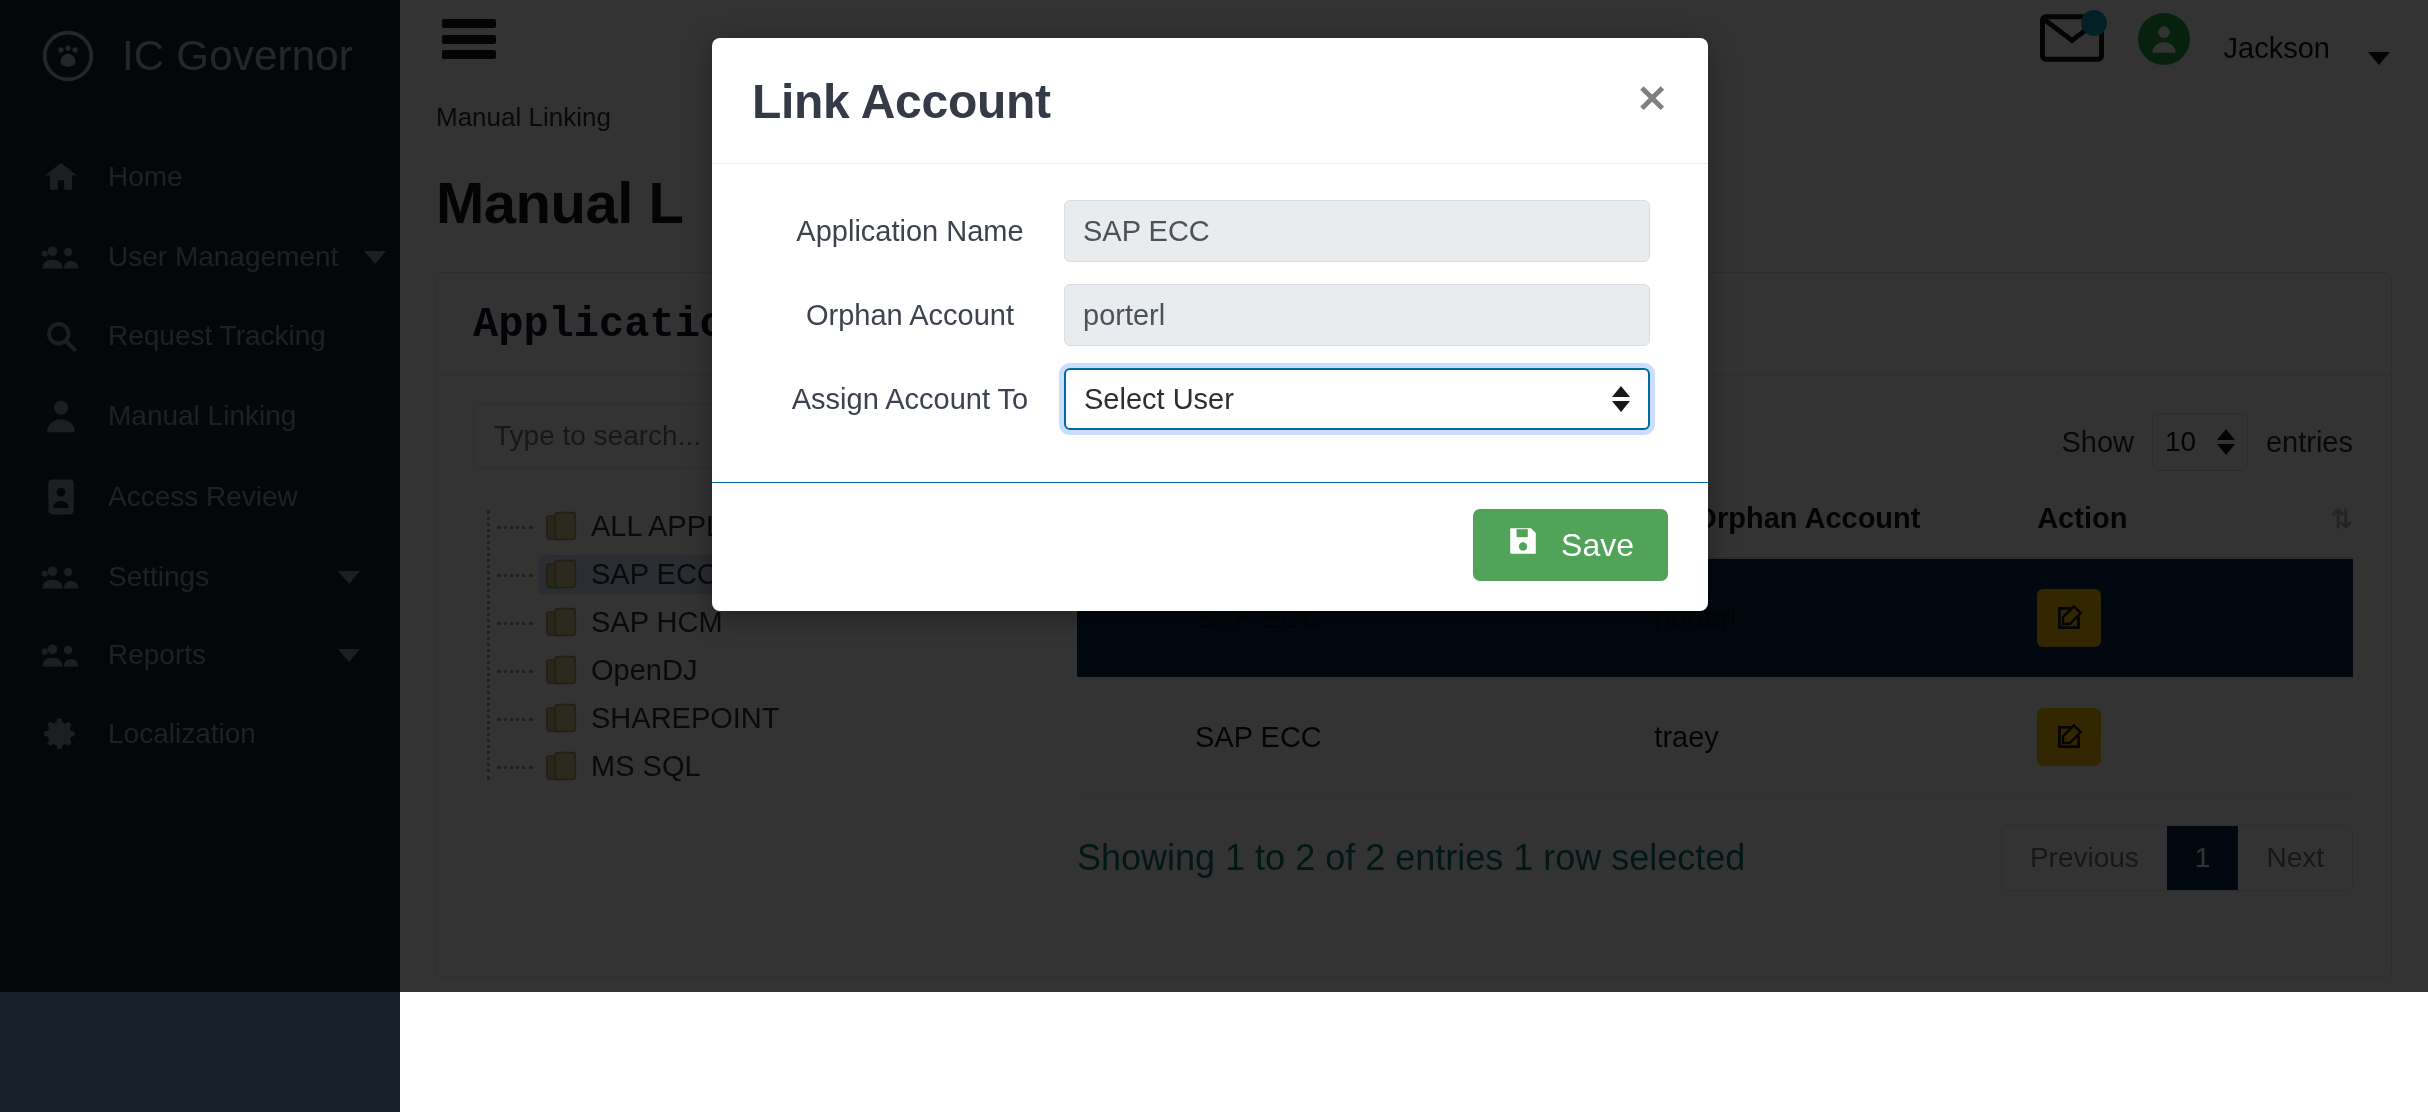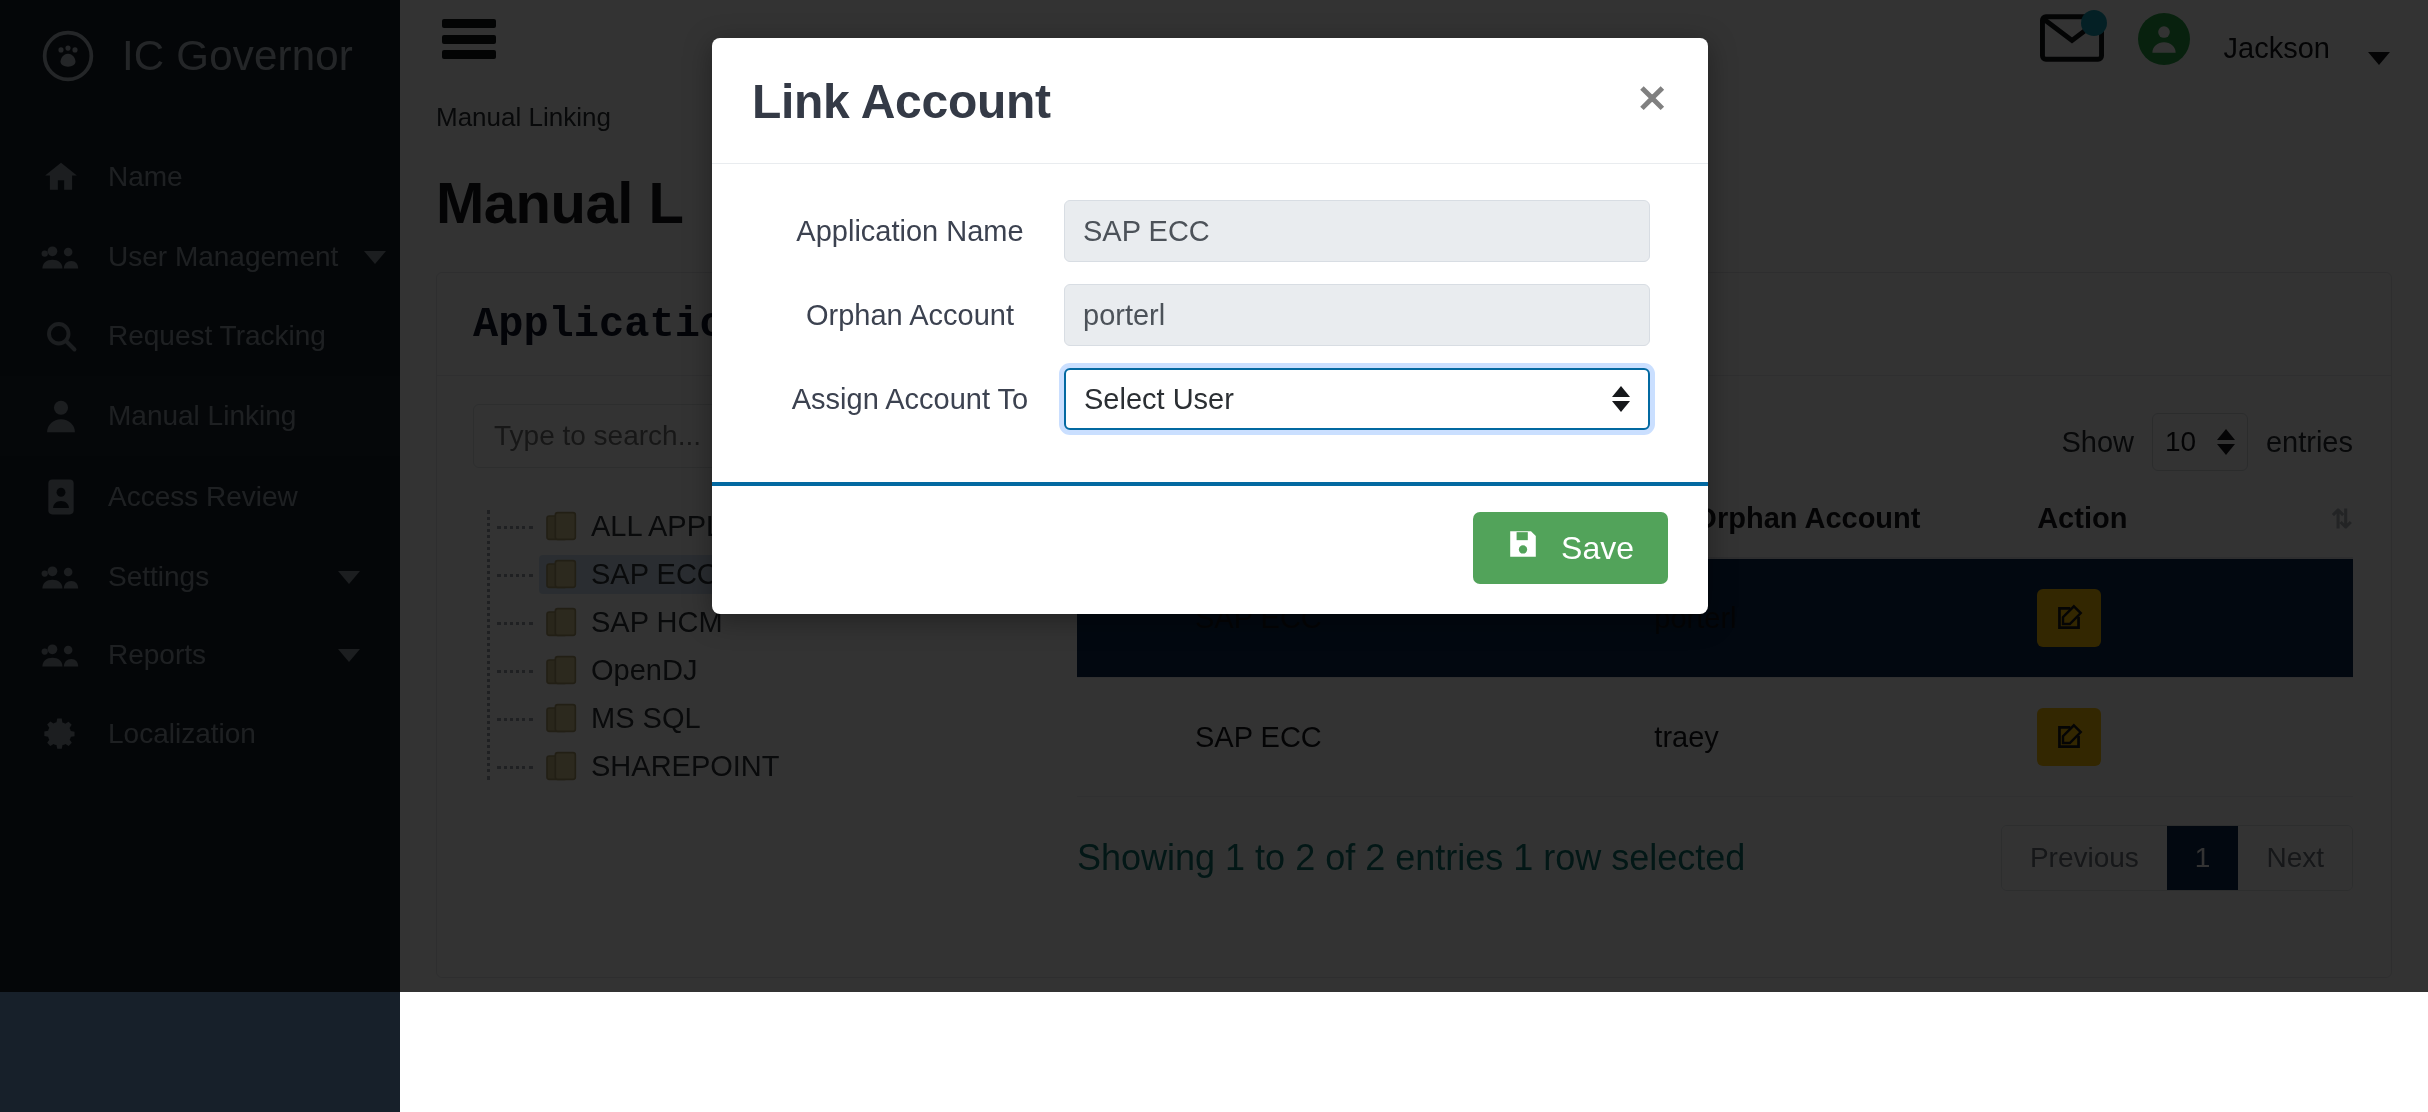--- a/index.html
+++ b/index.html
@@ -154,21 +154,21 @@
     width: 100%; height: 62px; border: 1px solid #d8dde3; border-radius: 6px;
     background: #e9ecef; font-size: 29px; color: #4c5259; padding: 0 18px;
     display: flex; align-items: center;
   }
   .fsel {
     width: 100%; height: 62px; border: 2px solid #0369a1; border-radius: 6px;
     background: #fff; font-size: 29px; color: #2b2f33; padding: 0 18px;
     display: flex; align-items: center; justify-content: space-between;
     box-shadow: 0 0 0 5px rgba(13,110,253,.22);
   }
-  .modal-foot { border-top: 4px solid #0369a1; padding: 26px 40px 30px 40px; display: flex; justify-content: flex-end; }
+  .modal-foot { border-top: 1px solid #0369a1; padding: 26px 40px 30px 40px; display: flex; justify-content: flex-end; }
   .save-btn {
     background: #52a35a; color: #fff; border-radius: 7px; padding: 16px 34px;
     display: flex; align-items: center; gap: 22px; font-size: 32px;
   }
 </style>
 </head>
 <body>
 
 <div id="app">
 
@@ -188,21 +188,21 @@
         <span class="brand-name">IC Governor</span>
       </div>
 
       <nav class="nav">
         <div class="nav-item">
           <span class="nav-ico">
             <svg width="38" height="38" viewBox="0 0 24 24" fill="#8a949f">
                 <path d="M12 3 2 11h3v9h5v-6h4v6h5v-9h3z"></path>
               </svg>
           </span>
-          <span class="nav-label">Name</span>
+          <span class="nav-label">Home</span>
         </div>
 
         <div class="nav-item">
           <span class="nav-ico">
             <svg width="40" height="34" viewBox="0 0 28 20" fill="#8a949f">
                 <circle cx="8" cy="6" r="3.4"></circle>
                 <circle cx="19" cy="6.5" r="3"></circle>
                 <circle cx="2.6" cy="7.6" r="2.2"></circle>
                 <path d="M1 18c0-3.6 3-6 7-6s7 2.4 7 6z"></path>
                 <path d="M16 18c0-3 2.2-5.2 5.2-5.2S26 15 26 18z"></path>
@@ -381,34 +381,34 @@
 
               <div class="tree-row">
                 <span class="dash"></span>
                 <span class="tree-hit">
                   <span class="folder">
                     <svg width="34" height="30" viewBox="0 0 20 18">
                         <rect x="1" y="3" width="12" height="14" rx="1.4" fill="#cdbd86" stroke="#a99a68"></rect>
                         <rect x="6" y="1" width="12" height="16" rx="1.4" fill="#d9ca97" stroke="#a99a68"></rect>
                       </svg>
                   </span>
-                  <span class="tree-label">MS SQL</span>
+                  <span class="tree-label">SHAREPOINT</span>
                 </span>
               </div>
 
               <div class="tree-row">
                 <span class="dash"></span>
                 <span class="tree-hit">
                   <span class="folder">
                     <svg width="34" height="30" viewBox="0 0 20 18">
                         <rect x="1" y="3" width="12" height="14" rx="1.4" fill="#cdbd86" stroke="#a99a68"></rect>
                         <rect x="6" y="1" width="12" height="16" rx="1.4" fill="#d9ca97" stroke="#a99a68"></rect>
                       </svg>
                   </span>
-                  <span class="tree-label">SHAREPOINT</span>
+                  <span class="tree-label">MS SQL</span>
                 </span>
               </div>
             </div>
           </div>
 
           <div class="table-col">
             <div class="table-top">
               <span class="show-label">Show</span>
               <div class="len-select">
                 <span>10</span>

